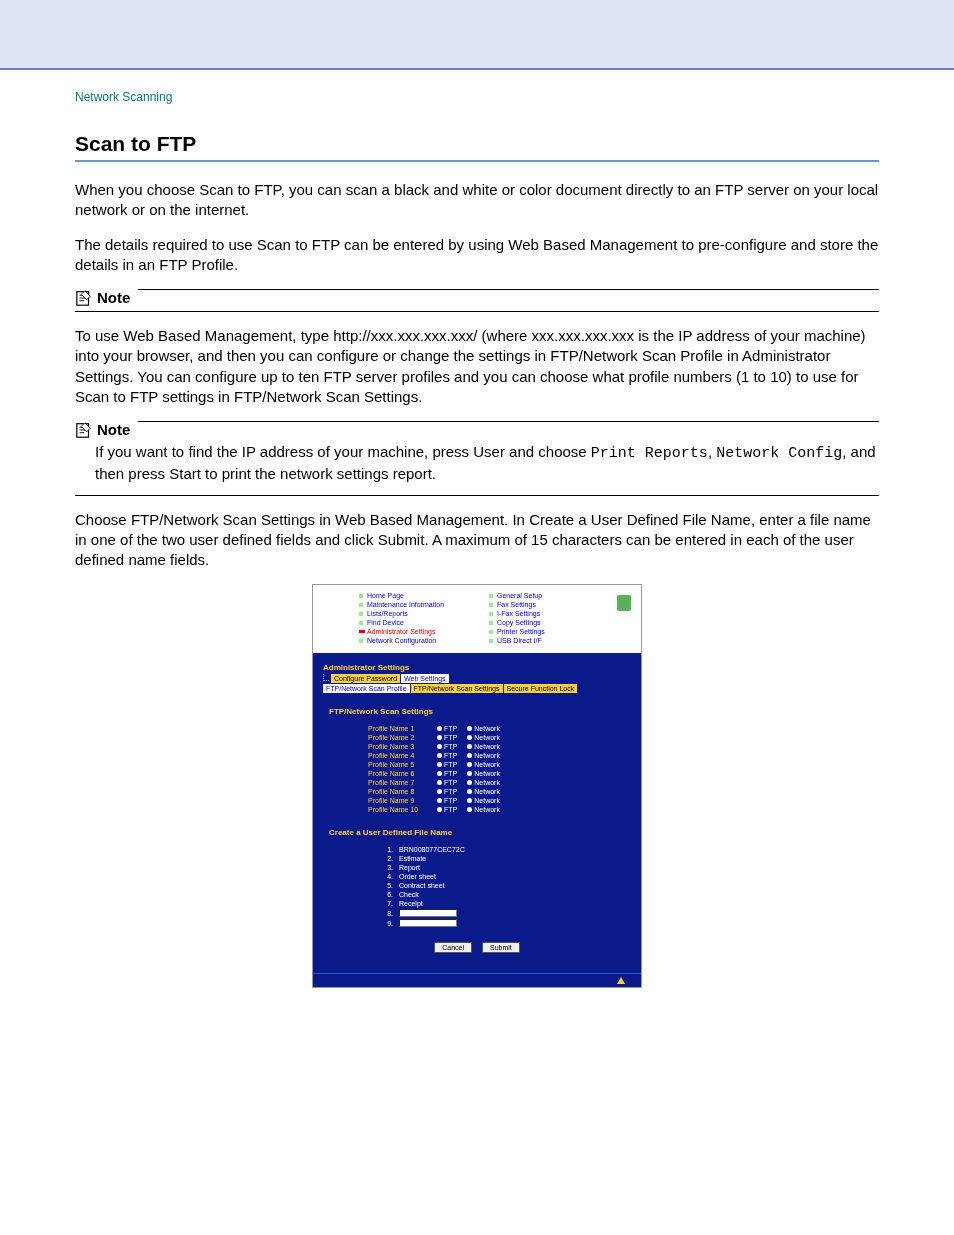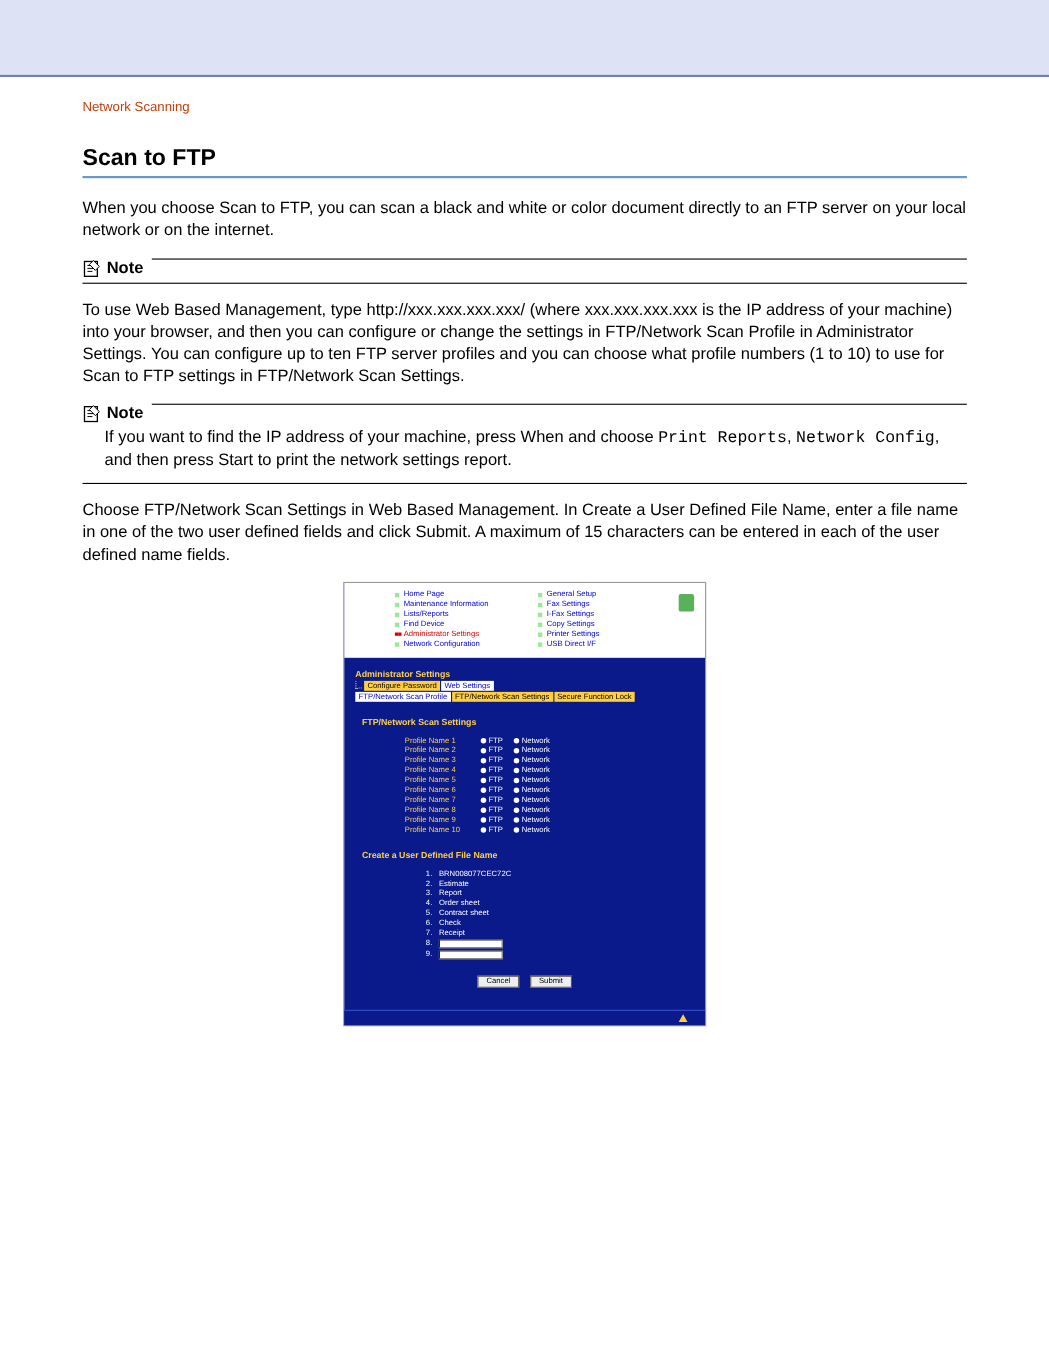--- a/index.html
+++ b/index.html
@@ -1,20 +1,20 @@
 <!DOCTYPE html>
 <html><head>
 <meta charset="utf-8">
 <style>
   * { box-sizing: border-box; margin: 0; padding: 0; }
   body { font-family: Arial, Helvetica, sans-serif; font-size: 15px; color: #000; width: 954px; }
   .top-band { background: #dde2f5; height: 68px; width: 100%; }
   .accent-rule { background: #6b7fc9; height: 2px; width: 100%; }
   .page { padding: 20px 75px 50px 75px; position: relative; }
-  .header-text { font-size: 12px; color: #c2410c; margin-bottom: 28px; }
+  .header-text { font-size: 12px; color: #0f766e; margin-bottom: 28px; }
   h2.section-title { font-size: 21px; font-weight: bold; margin-bottom: 4px; }
   .title-underline { background: #69c; height: 2px; width: 100%; margin-bottom: 18px; }
   p.body { margin-bottom: 14px; line-height: 1.35; }
   .note-block { margin: 12px 0 14px 0; }
   .note-head { display: flex; align-items: flex-start; }
   .note-icon { width: 18px; height: 18px; margin-right: 4px; }
   .note-label { font-weight: bold; font-size: 15px; margin-right: 8px; }
   .note-line { flex: 1; height: 1px; background: #000; }
   .note-body { padding: 3px 0 6px 20px; line-height: 1.35; }
   .note-bottom-line { height: 1px; background: #000; margin-top: 4px; }
@@ -62,20 +62,21 @@
 <div class="accent-rule"></div>
 
 <div class="page">
 
   <div class="header-text">Network Scanning</div>
 
   <h2 class="section-title">Scan to FTP</h2>
   <div class="title-underline"></div>
 
   <p class="body">When you choose Scan to FTP, you can scan a black and white or color document directly to an FTP server on your local network or on the internet.</p>
+  <p class="body">The details required to use Scan to FTP can be entered by using Web Based Management to pre-configure and store the details in an FTP Profile.</p>
 
   <div class="note-block">
     <div class="note-head">
       <svg class="note-icon" viewBox="0 0 20 20">
           <rect x="2" y="3" width="13" height="15" fill="none" stroke="#000" stroke-width="1.3"></rect>
           <path d="M5 7h7M5 10h7M5 13h5" stroke="#000" stroke-width="1"></path>
           <path d="M11 2l6 6-4 4-6-6z" fill="#fff" stroke="#000" stroke-width="1"></path>
         </svg>
       <span class="note-label">Note</span>
       <div class="note-line"></div>
@@ -91,21 +92,21 @@
     <div class="note-head">
       <svg class="note-icon" viewBox="0 0 20 20">
           <rect x="2" y="3" width="13" height="15" fill="none" stroke="#000" stroke-width="1.3"></rect>
           <path d="M5 7h7M5 10h7M5 13h5" stroke="#000" stroke-width="1"></path>
           <path d="M11 2l6 6-4 4-6-6z" fill="#fff" stroke="#000" stroke-width="1"></path>
         </svg>
       <span class="note-label">Note</span>
       <div class="note-line"></div>
     </div>
     <div class="note-body">
-      <span>If you want to find the IP address of your machine, press </span><b>When</b><span> and choose </span><code class="mono">Print Reports</code><span>, </span><code class="mono">Network Config</code><span>, and then press </span><b>Start</b><span> to print the network settings report.</span>
+      <span>If you want to find the IP address of your machine, press </span><b>User</b><span> and choose </span><code class="mono">Print Reports</code><span>, </span><code class="mono">Network Config</code><span>, and then press </span><b>Start</b><span> to print the network settings report.</span>
     </div>
     <div class="note-bottom-line"></div>
   </div>
 
 
   <p class="body">
     <span>Choose </span><b>FTP/Network Scan Settings</b><span> in Web Based Management. In </span><b>Create a User Defined File Name</b><span>, enter a file name in one of the two user defined fields and click </span><b>Submit</b><span>. A maximum of 15 characters can be entered in each of the user defined name fields.</span>
   </p>
 
   <div class="webui-wrap">

